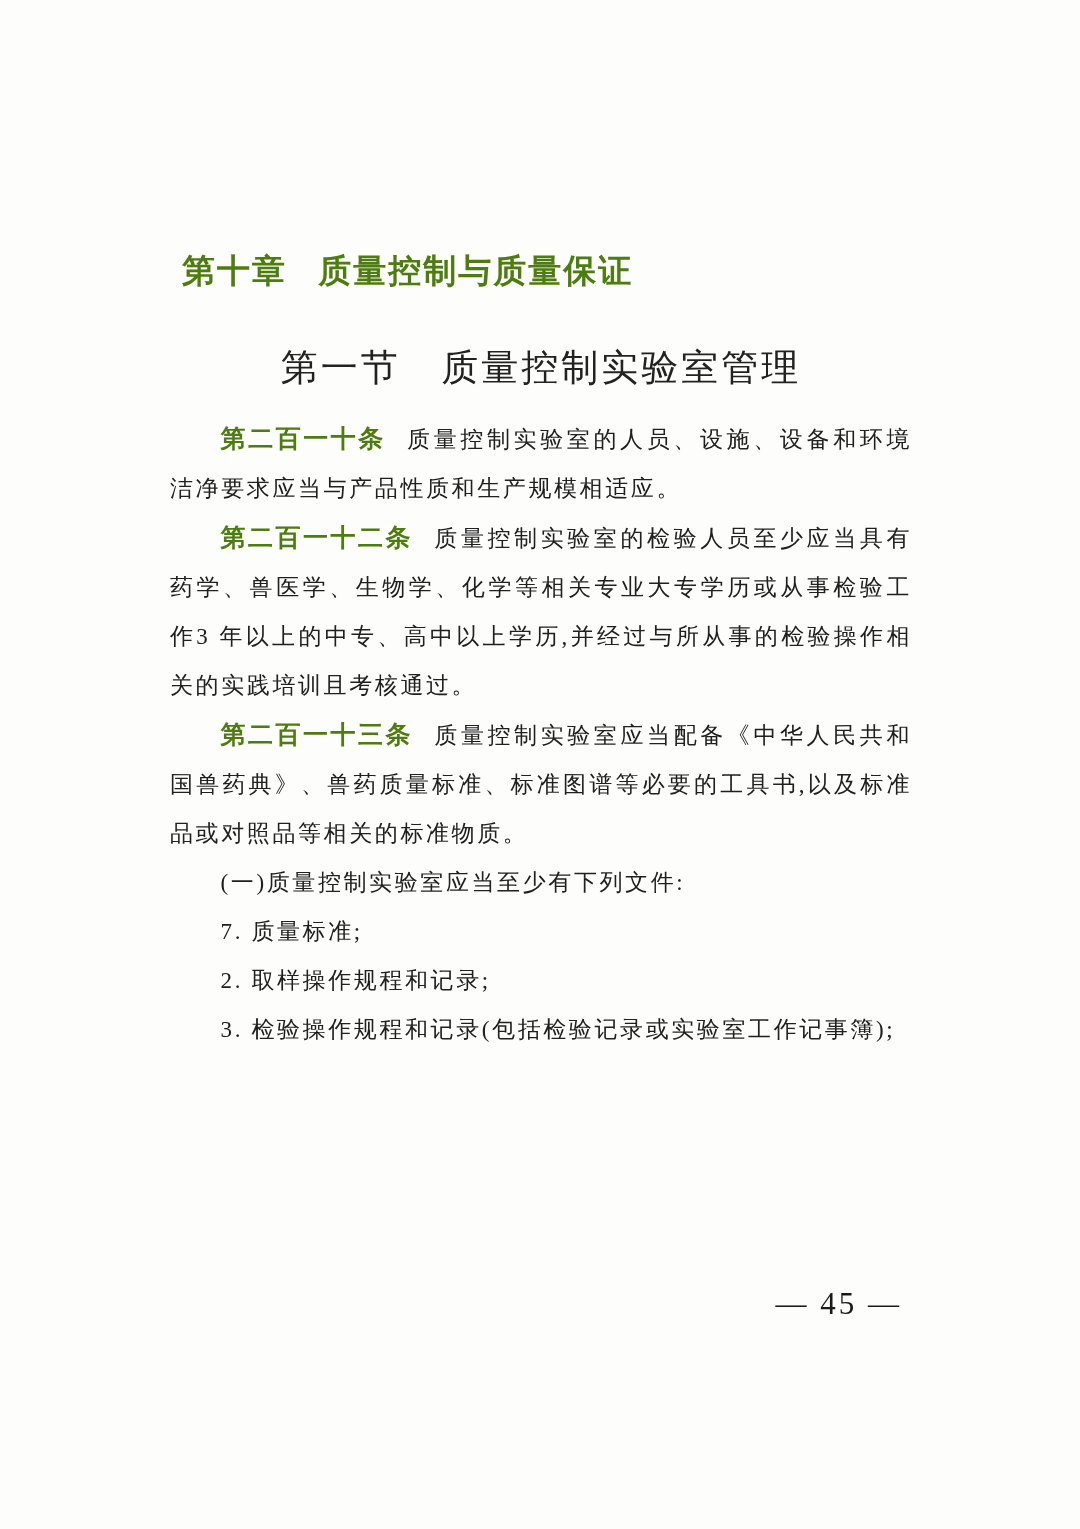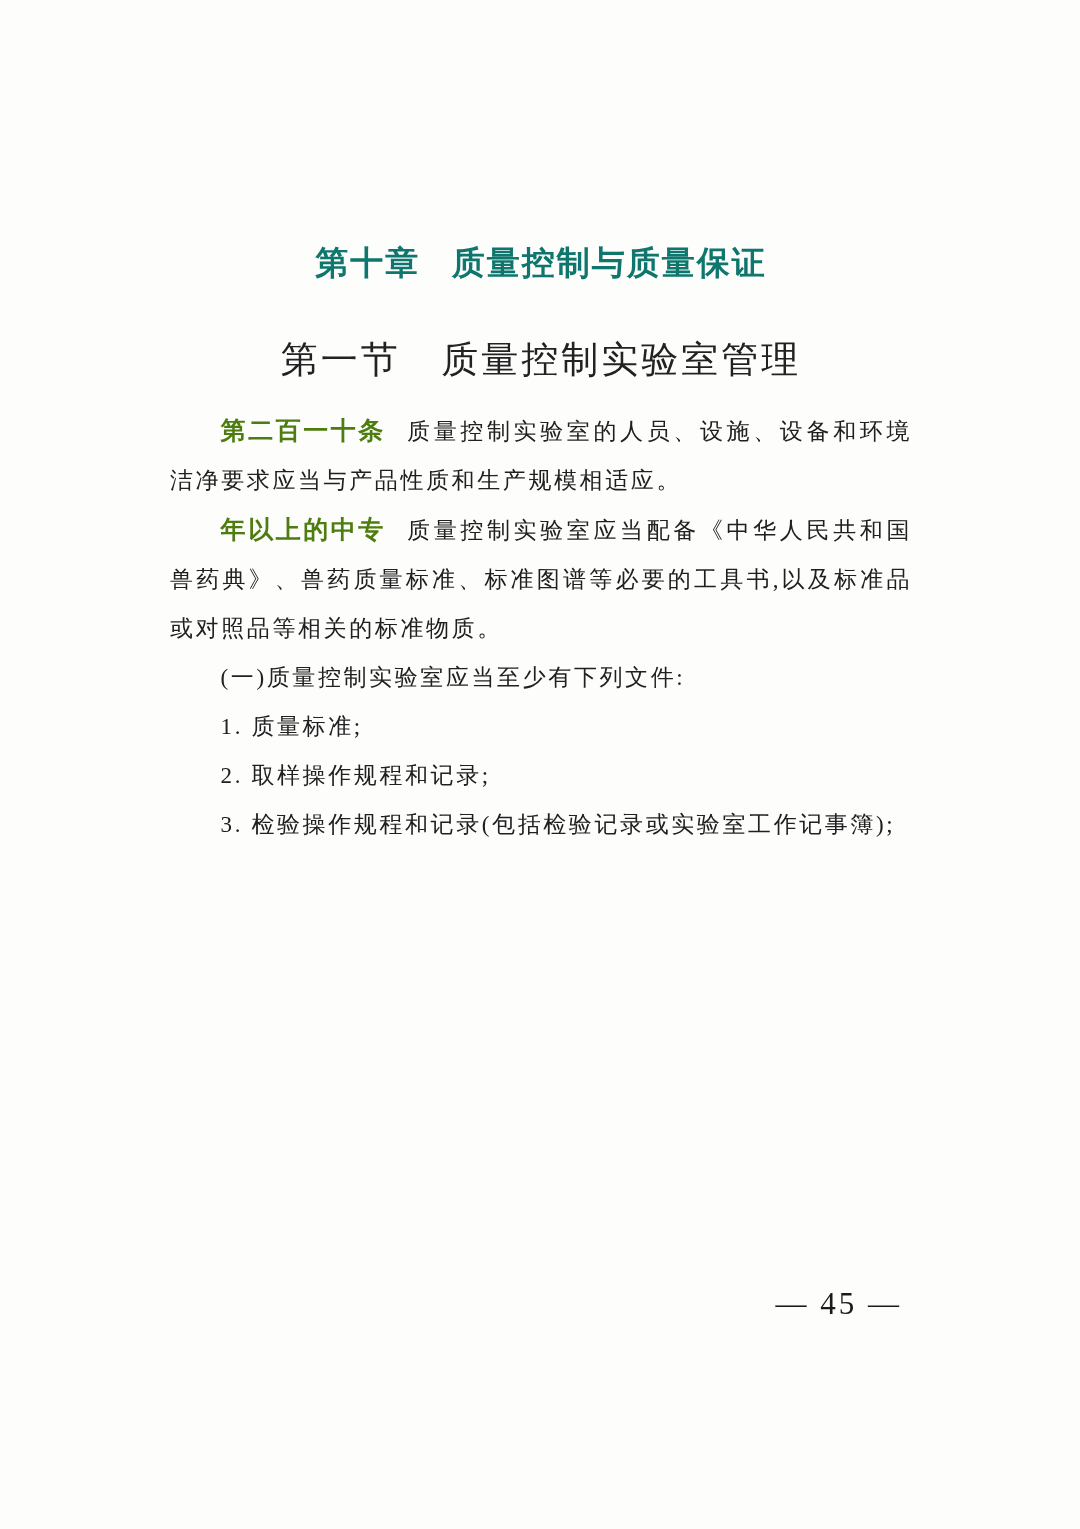--- a/index.html
+++ b/index.html
@@ -13,28 +13,28 @@
     height: 1529px;
     margin: 0 auto;
     background: #fdfdfc;
     color: #1c1c1c;
     box-sizing: border-box;
     padding: 238px 168px 0 170px;
     font-family: "Liberation Serif", "DejaVu Serif", serif;
     overflow: hidden;
   }
   .chapter-title {
-    margin: 4px;
-    text-align: center;
+    margin: 12px;
+    text-align: left;
     font-family: "Liberation Sans", "DejaVu Sans", sans-serif;
     font-weight: 700;
     font-size: 33px;
     line-height: 42px;
     letter-spacing: 2px;
-    color: #0f766e;
+    color: #4d7c0f;
   }
   .chapter-title .num { margin-right: 0.95em; }
   .section-title {
     margin: 56px 0 0 0;
     text-align: center;
     font-weight: 400;
     font-size: 37px;
     line-height: 40px;
     letter-spacing: 3px;
     color: #222;
@@ -82,32 +82,35 @@
     <span class="num">第一节</span><span>质量控制实验室管理</span>
   </h2>
 
   <div class="doc-body">
 
     <p class="para">
       <span class="art-label">第二百一十条</span><span>质量控制实验室的人员、设施、设备和环境洁净要求应当与产品性质和生产规模相适应。</span>
     </p>
 
 
+    <p class="para">
+      <span class="art-label">第二百一十二条</span><span>质量控制实验室的检验人员至少应当具有药学、兽医学、生物学、化学等相关专业大专学历或从事检验工作3 年以上的中专、高中以上学历,并经过与所从事的检验操作相关的实践培训且考核通过。</span>
+    </p>
 
     <p class="para">
-      <span class="art-label">年以上的中专</span><span>质量控制实验室应当配备《中华人民共和国兽药典》、兽药质量标准、标准图谱等必要的工具书,以及标准品或对照品等相关的标准物质。</span>
+      <span class="art-label">第二百一十三条</span><span>质量控制实验室应当配备《中华人民共和国兽药典》、兽药质量标准、标准图谱等必要的工具书,以及标准品或对照品等相关的标准物质。</span>
     </p>
 
 
     <p class="para">
       <span>(一)质量控制实验室应当至少有下列文件:</span>
     </p>
 
     <p class="para">
-      <span>1. 质量标准;</span>
+      <span>7. 质量标准;</span>
     </p>
 
     <p class="para">
       <span>2. 取样操作规程和记录;</span>
     </p>
 
     <p class="para">
       <span>3. 检验操作规程和记录(包括检验记录或实验室工作记事簿);</span>
     </p>
 

